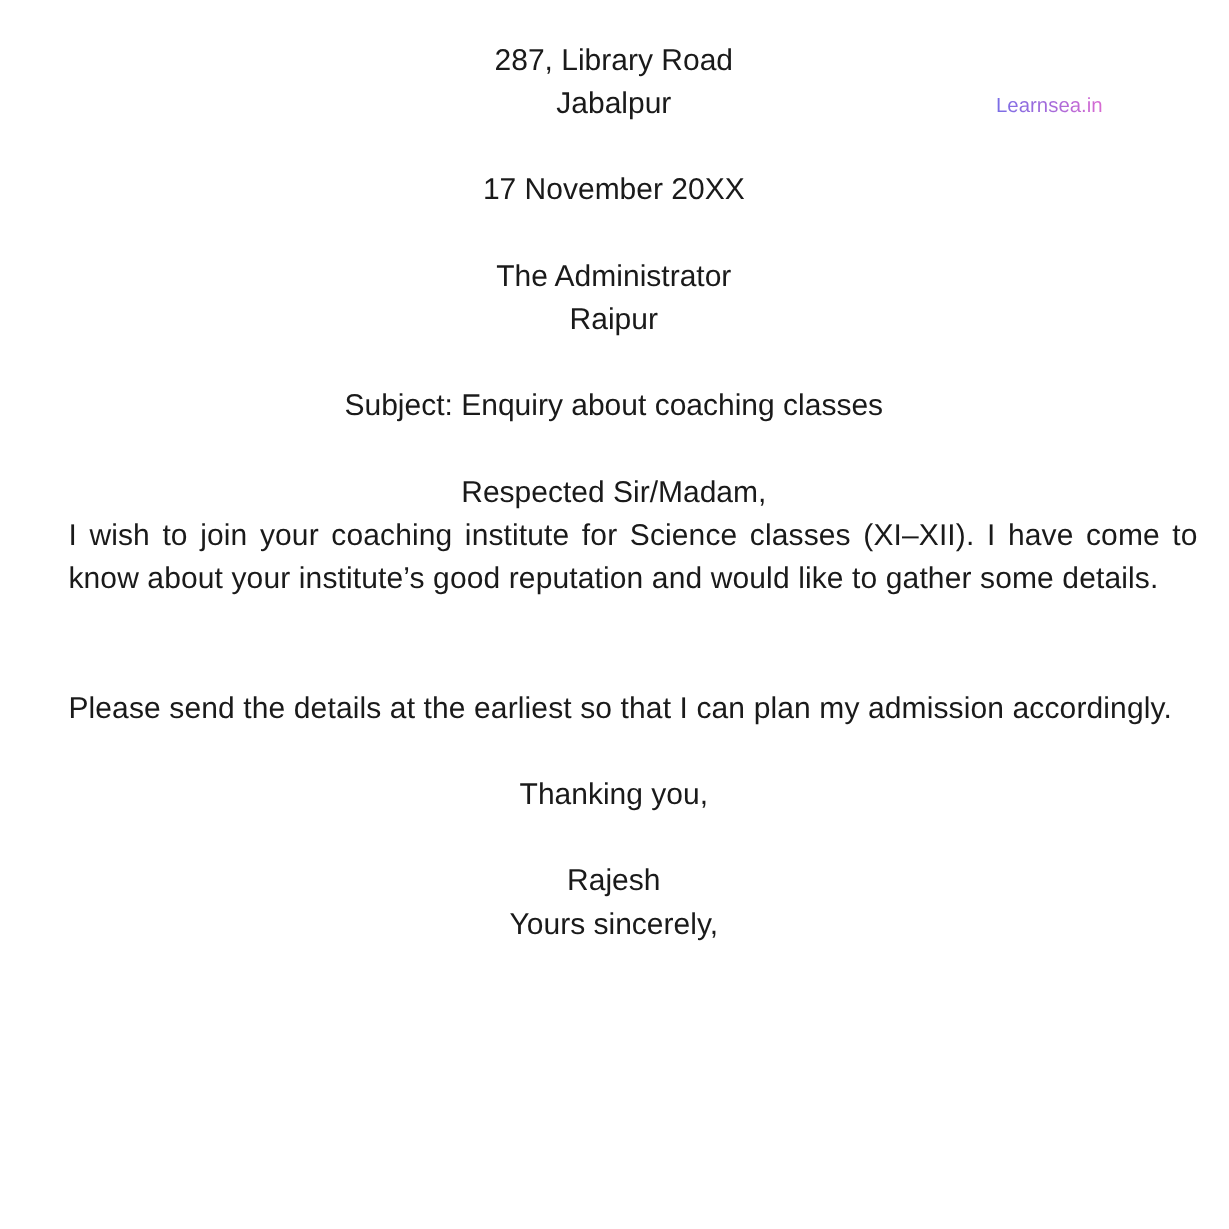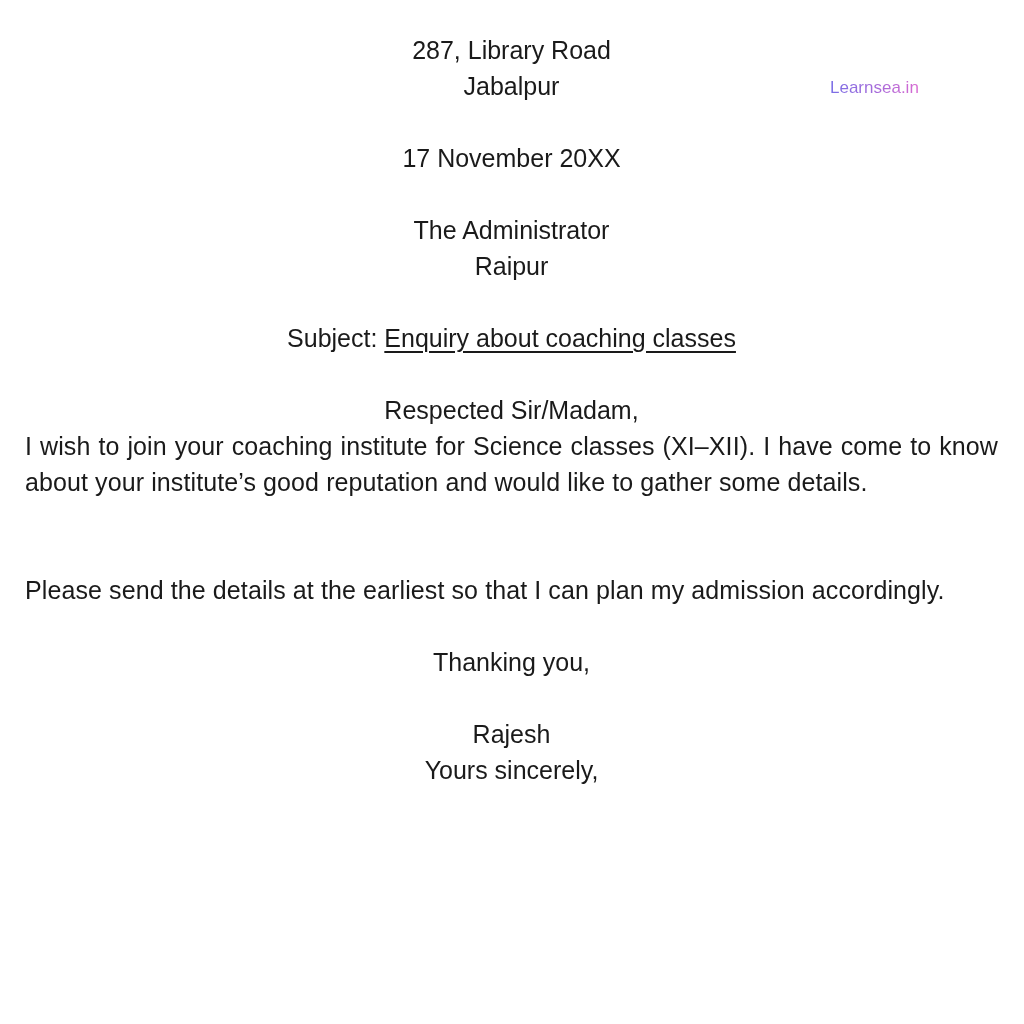--- a/index.html
+++ b/index.html
@@ -23,23 +23,23 @@
       font-size: 25px;
       line-height: 36px;
     }
     .line { display: block; white-space: nowrap; height: 36px; text-align: center; }
     .gap { display: block; height: 36px; }
     .para {
       display: block;
       text-align: justify;
       text-align-last: left;
       letter-spacing: 0.1px;
+      margin-left: 32px;
     }
     .subject-text {
-      text-decoration: underline;
       text-underline-offset: 4px;
       text-decoration-thickness: 1.5px;
     }
     .watermark {
       position: absolute;
       left: 783px;
       top: 72px;
       font-size: 17px;
       line-height: 32px;
       font-family: "Liberation Sans", "DejaVu Sans", sans-serif;

